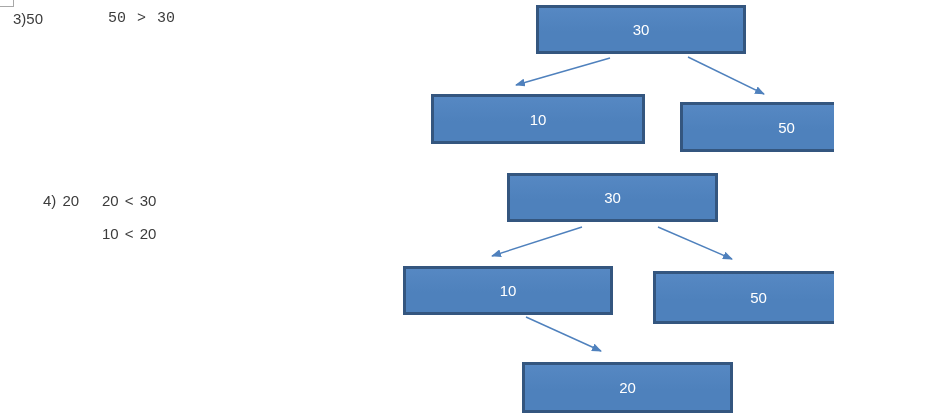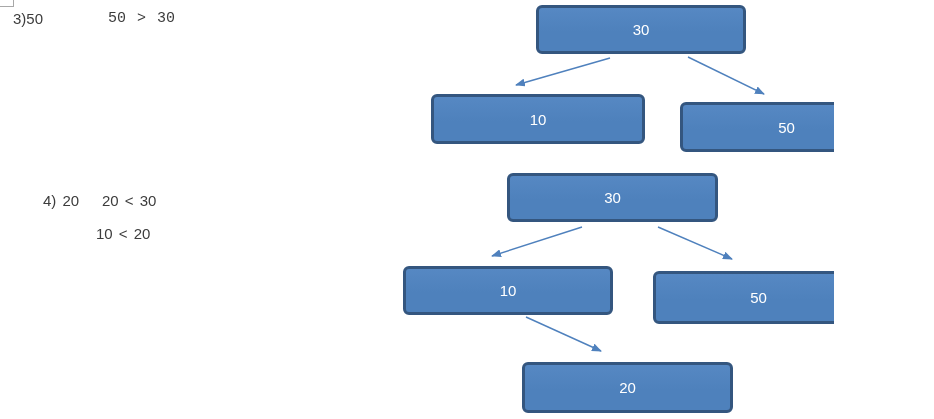--- a/index.html
+++ b/index.html
@@ -30,27 +30,27 @@
     font-size: 15px;
     line-height: 20px;
     color: var(--label-text, #3c3c3c);
     white-space: pre;
     word-spacing: 2px;
   }
   .lbl-step3       { left: 13px;  top: 9px;   }
   .lbl-step3-cmp1  { left: 108px;  top: 9px; font-family: Liberation Mono, monospace;   }
   .lbl-step4       { left: 15px;  top: 191px; margin-left: 28px; }
   .lbl-step4-cmp1  { left: 102px; top: 191px; }
-  .lbl-step4-cmp2  { left: 96px; top: 224px; }
+  .lbl-step4-cmp2  { left: 102px; top: 224px; }
 
   .node {
     position: absolute;
     box-sizing: border-box;
     border: 3px solid var(--node-border, #34567f);
-    border-radius: 6px;
+    border-radius: 0;
     background: linear-gradient(180deg, var(--node-fill-top, #5688c3) 0%, var(--node-fill, #4e81bc) 55%);
     color: var(--node-text, #ffffff);
     display: flex;
     align-items: center;
     justify-content: center;
     font-size: 15px;
   }
   
   .t1-root  { left: 536px; top: 5px;   width: 210px; height: 49px; }
   .t1-left  { left: 431px; top: 94px;  width: 214px; height: 50px; }

